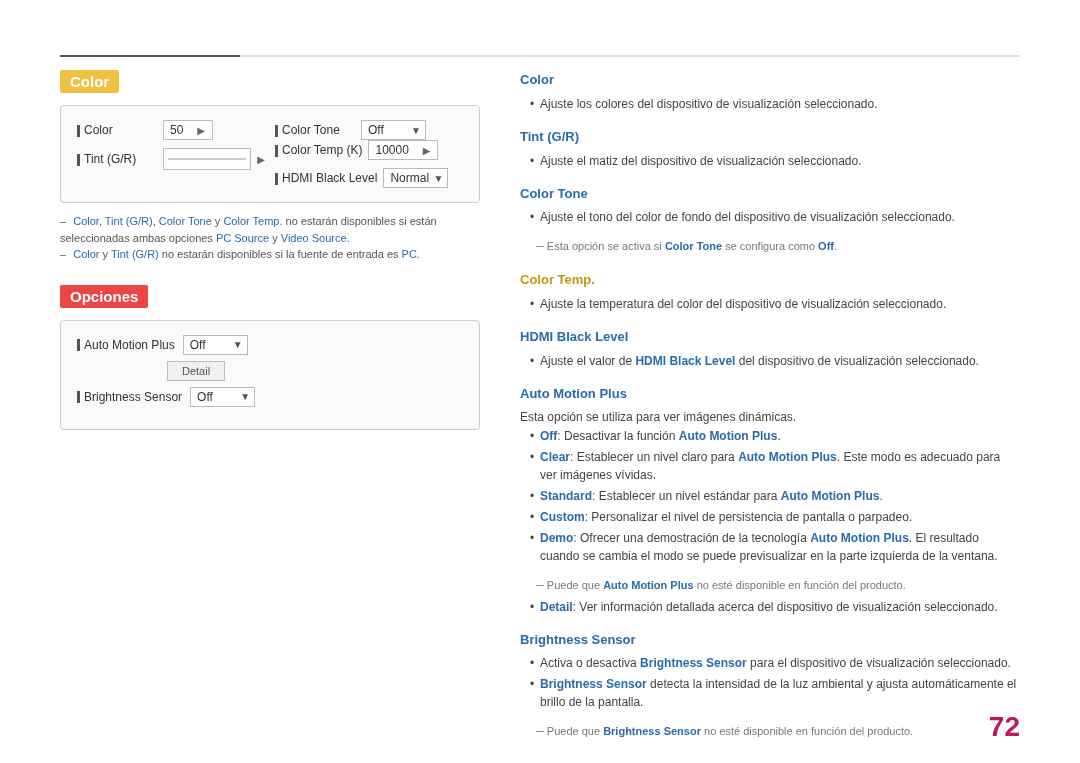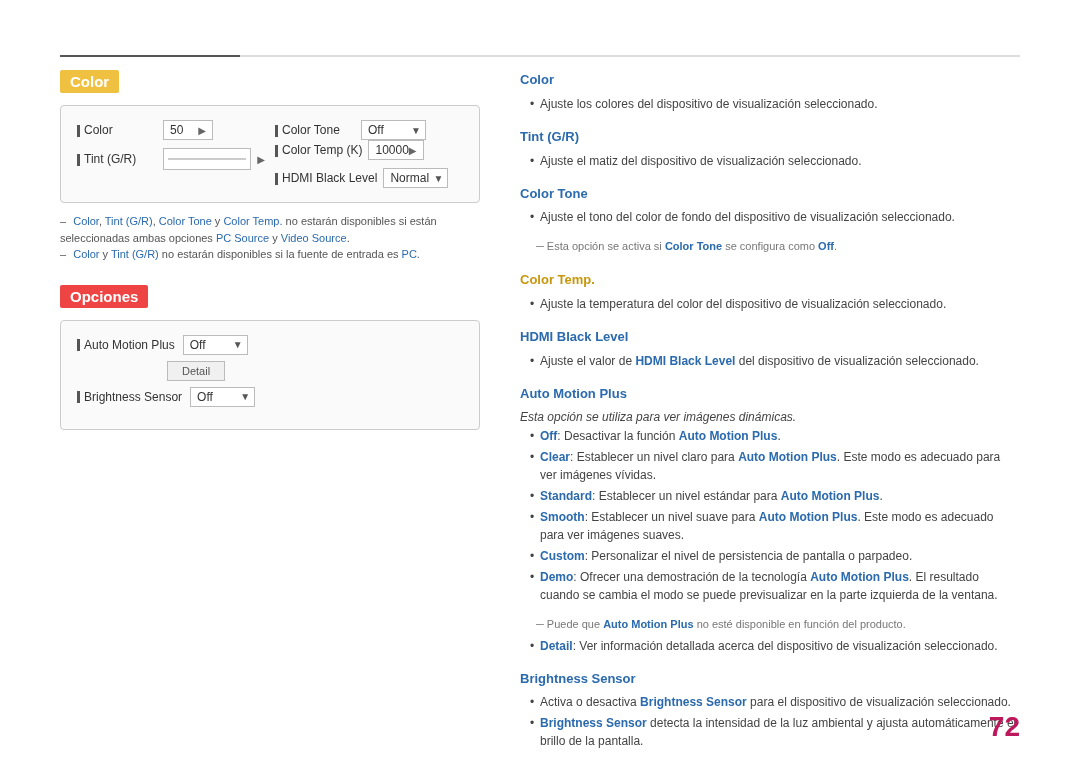--- a/index.html
+++ b/index.html
@@ -92,22 +92,21 @@
     }
 
     .setting-value-box {
       border: 1px solid #bbb;
       background: #fff;
       font-size: 12px;
       padding: 2px 6px;
       min-width: 50px;
       display: flex;
       align-items: center;
-      justify-content: space-between;
-      gap: 0;
+      gap: 14px;
     }
 
     .setting-value-box .arrow {
       font-size: 10px;
       color: #666;
     }
 
     .setting-slider-box {
       border: 1px solid #bbb;
       background: #fff;
@@ -205,21 +204,20 @@
       color: #2a6aad;
       font-weight: bold;
       font-size: 13px;
       margin-bottom: 4px;
     }
 
     .right-section p {
       color: #444;
       font-size: 12px;
       line-height: 1.55;
-      font-style: italic;
     }
 
     .bullet-list {
       list-style: none;
       padding-left: 10px;
     }
 
     .bullet-list li {
       position: relative;
       padding-left: 10px;
@@ -403,21 +401,20 @@
       </ul>
     </div>
 
     <div class="right-section">
       <div class="right-section-title">Auto Motion Plus</div>
       <p>Esta opción se utiliza para ver imágenes dinámicas.</p>
       <ul class="bullet-list">
         <li><span class="b-blue">Off</span>: Desactivar la función <span class="b-blue">Auto Motion Plus</span>.</li>
         <li><span class="b-blue">Clear</span>: Establecer un nivel claro para <span class="b-blue">Auto Motion Plus</span>. Este modo es adecuado para ver imágenes vívidas.</li>
         <li><span class="b-blue">Standard</span>: Establecer un nivel estándar para <span class="b-blue">Auto Motion Plus</span>.</li>
-        <li><span class="b-blue">Smooth</span>: Establecer un nivel suave para <span class="b-blue">Auto Motion Plus</span>. Este modo es adecuado para ver imágenes suaves.</li>
         <li><span class="b-blue">Custom</span>: Personalizar el nivel de persistencia de pantalla o parpadeo.</li>
         <li><span class="b-blue">Demo</span>: Ofrecer una demostración de la tecnología <span class="b-blue">Auto Motion Plus</span>. El resultado cuando se cambia el modo se puede previsualizar en la parte izquierda de la ventana.</li>
       </ul>
       <div class="note-line">Puede que <span style="color:#2a6aad;font-weight:bold;">Auto Motion Plus</span> no esté disponible en función del producto.</div>
       <ul class="bullet-list">
         <li><span class="b-blue">Detail</span>: Ver información detallada acerca del dispositivo de visualización seleccionado.</li>
       </ul>
     </div>
 
     <div class="right-section">

